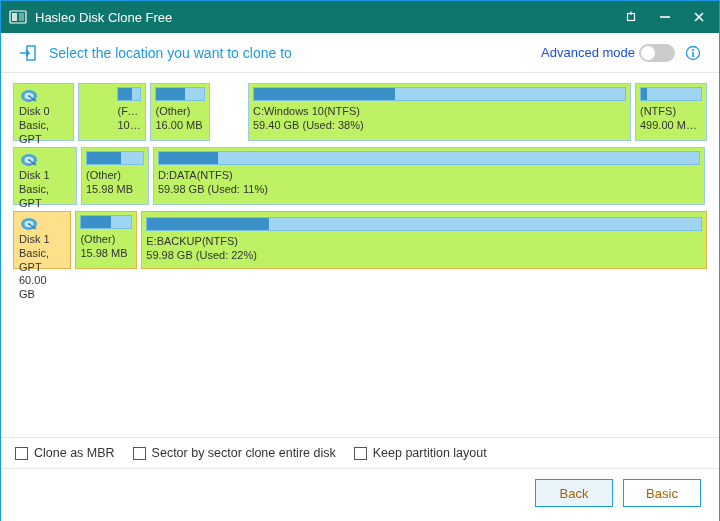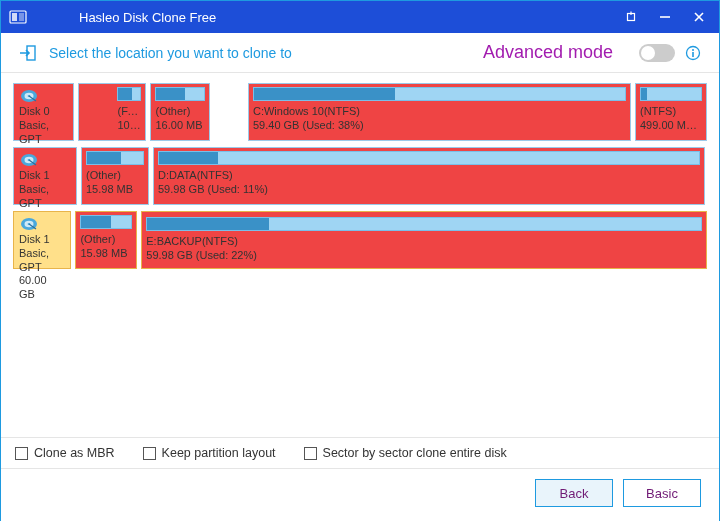--- a/index.html
+++ b/index.html
@@ -1,54 +1,54 @@
 <!DOCTYPE html>
 <html><head>
 <meta charset="utf-8">
 <style>
 * { margin: 0; padding: 0; box-sizing: border-box; font-family: "Segoe UI", Arial, sans-serif; }
 body { width: 720px; height: 521px; background: #fff; border: 1px solid #1e9ae0; overflow: hidden; }
 
-.title-bar { height: 32px; background: #1d4ed8; display: flex; align-items: center; padding: 0 8px; color: #fff; font-size: 13px; gap: 44px; }
+.title-bar { height: 32px; background: #0f766e; display: flex; align-items: center; padding: 0 8px; color: #fff; font-size: 13px; }
 .title-bar .app-icon { width: 18px; height: 18px; margin-right: 8px; display: flex; align-items: center; justify-content: center; }
 .title-bar .title { flex: 1; }
 .title-bar .win-btns { display: flex; align-items: center; gap: 18px; margin-right: 4px; }
 .title-bar .win-btn { width: 16px; height: 16px; display: flex; align-items: center; justify-content: center; cursor: pointer; }
 
 .instruction-bar { height: 40px; display: flex; align-items: center; padding: 12px 18px; border-bottom: 1px solid #e5e5e5; }
 .instruction-bar .instr-icon { width: 18px; height: 18px; margin-right: 12px; }
 .instruction-bar .instr-text { color: #1e9ae0; font-size: 14px; flex: 1; }
-.instruction-bar .adv-label { color: #a21caf; font-size: 18px; margin-right: 26px; }
+.instruction-bar .adv-label { color: #1d4ed8; font-size: 13px; margin-right: 4px; }
 .toggle { width: 36px; height: 18px; background: #ccc; border-radius: 9px; position: relative; margin-right: 10px; cursor: pointer; }
 .toggle .knob { width: 14px; height: 14px; background: #fff; border-radius: 50%; position: absolute; top: 2px; left: 2px; }
 .info-icon { color: #1e9ae0; font-size: 14px; cursor: pointer; }
 
 .disk-list { padding: 10px 12px; display: flex; flex-direction: column; gap: 6px; }
 
 .disk-row { display: flex; gap: 4px; height: 58px; }
-.disk-row > div { border: 1px solid #9cc9e8; background: #ef4444; }
+.disk-row > div { border: 1px solid #9cc9e8; background: #bef264; }
 .disk-row.selected > div { border: 1px solid #e8b44a; }
 .disk-row.selected .disk-header { background: #ffe08a; }
 
 .disk-header { width: 64px; padding: 4px 5px; font-size: 11px; line-height: 1.25; color: #333; display: flex; flex-direction: column; }
 .disk-header .disk-icon { width: 20px; height: 16px; margin-bottom: 1px; }
 .disk-header .bold { font-weight: 400; }
 
 .partition { display: flex; flex-direction: column; padding: 3px 4px 3px 4px; font-size: 11px; color: #333; line-height: 1.25; }
 .partition .bar-wrap { height: 14px; background: #9fd5f3; position: relative; margin-bottom: 4px; border: 1px solid #7abfe8; }
 .partition .bar-used { position: absolute; left: 0; top: 0; bottom: 0; background: #3a91c7; }
 .partition .p-line1 { white-space: nowrap; overflow: hidden; text-overflow: ellipsis; }
 .partition .p-line2 { white-space: nowrap; overflow: hidden; text-overflow: ellipsis; }
 
 .bottom-bar { position: absolute; bottom: 0; left: 1px; right: 1px; background: #fff; }
-.options-row { display: flex; gap: 28px; padding: 8px 14px; align-items: center; font-size: 12.5px; color: #333; border-top: 1px solid #e5e5e5; }
+.options-row { display: flex; gap: 18px; padding: 8px 14px; align-items: center; font-size: 12.5px; color: #333; border-top: 1px solid #e5e5e5; }
 .chk { display: flex; align-items: center; gap: 6px; cursor: pointer; }
 .chk-box { width: 13px; height: 13px; border: 1px solid #555; background: #fff; }
 .button-row { display: flex; justify-content: flex-end; gap: 10px; padding: 10px 18px 14px; border-top: 1px solid #e5e5e5; }
-.btn { width: 78px; height: 28px; border: 1px solid #1e9ae0; color: #701a75; background: #fff; font-size: 13px; display: flex; align-items: center; justify-content: center; cursor: pointer; }
+.btn { width: 78px; height: 28px; border: 1px solid #1e9ae0; color: #a16207; background: #fff; font-size: 13px; display: flex; align-items: center; justify-content: center; cursor: pointer; }
 .btn.primary { background: #e9f4fb; }
 
 svg { display: block; }
 </style>
 </head>
 <body>
 
 <div class="title-bar">
   <span class="app-icon">
     <svg width="18" height="18" viewBox="0 0 18 18">
@@ -205,24 +205,24 @@
   </div>
 
 <div class="bottom-bar">
   <div class="options-row">
     <label class="chk">
       <span class="chk-box"></span>
       <span>Clone as MBR</span>
     </label>
     <label class="chk">
       <span class="chk-box"></span>
-      <span>Keep partition layout</span>
+      <span>Sector by sector clone entire disk</span>
     </label>
     <label class="chk">
       <span class="chk-box"></span>
-      <span>Sector by sector clone entire disk</span>
+      <span>Keep partition layout</span>
     </label>
   </div>
   <div class="button-row">
     <div class="btn primary">Back</div>
     <div class="btn">Basic</div>
   </div>
 </div>
 
 </body></html>

